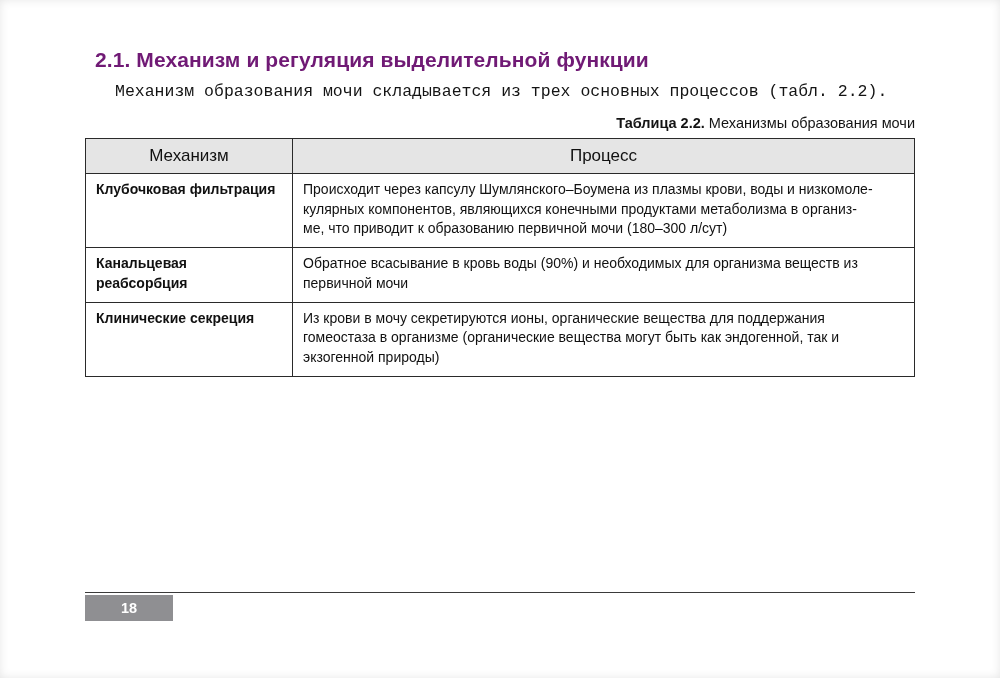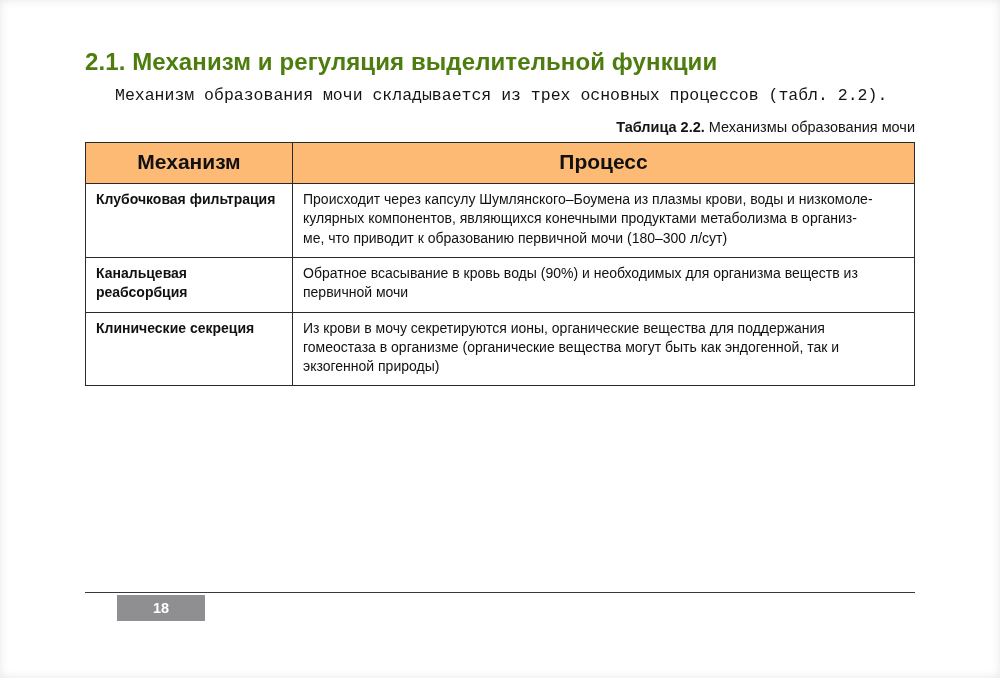--- a/index.html
+++ b/index.html
@@ -18,24 +18,24 @@
     overflow: hidden;
   }
   .content {
     position: absolute;
     left: 85px;
     right: 85px;
     top: 48px;
   }
   .section-heading {
     font-family: "Liberation Sans", sans-serif;
-    font-size: 24px;
+    font-size: 21px;
     font-weight: bold;
-    color: #4d7c0f;
-    margin: 0 0 10px 0;
+    color: #701a75;
+    margin: 0 0 10px 10px;
     letter-spacing: 0.1px;
   }
   .intro {
     font-family: Liberation Mono, monospace;
     font-size: 16.5px;
     margin: 0 0 14px 0;
     text-indent: 30px;
     color: #141414;
   }
   .table-caption {
@@ -54,24 +54,24 @@
     font-size: 14px;
     line-height: 1.38;
   }
   table.mech-table col.c1 { width: 207px; }
   table.mech-table th, table.mech-table td {
     border: 1px solid #2a2a2a;
     vertical-align: top;
     text-align: left;
   }
   table.mech-table th {
-    background: #fdba74;
-    font-weight: bold;
+    background: #e5e5e5;
+    font-weight: normal;
     text-align: center;
-    font-size: 21px;
+    font-size: 17px;
     padding: 5px 8px 6px 8px;
     vertical-align: middle;
   }
   table.mech-table td {
     padding: 6px 10px 9px 10px;
     white-space: pre-line;
   }
   table.mech-table td.mech-cell {
     font-weight: bold;
   }
@@ -80,21 +80,20 @@
     left: 85px;
     right: 85px;
     top: 592px;
     border-top: 1.5px solid #3a3a3a;
   }
   .footer-row {
     display: flex;
     justify-content: space-between;
     align-items: flex-start;
     padding-top: 2px;
-    margin-left: 32px;
   }
   .page-number-box {
     width: 88px;
     height: 26px;
     background: #8f8f92;
     color: #ffffff;
     font-weight: bold;
     font-size: 14.5px;
     display: flex;
     align-items: center;

